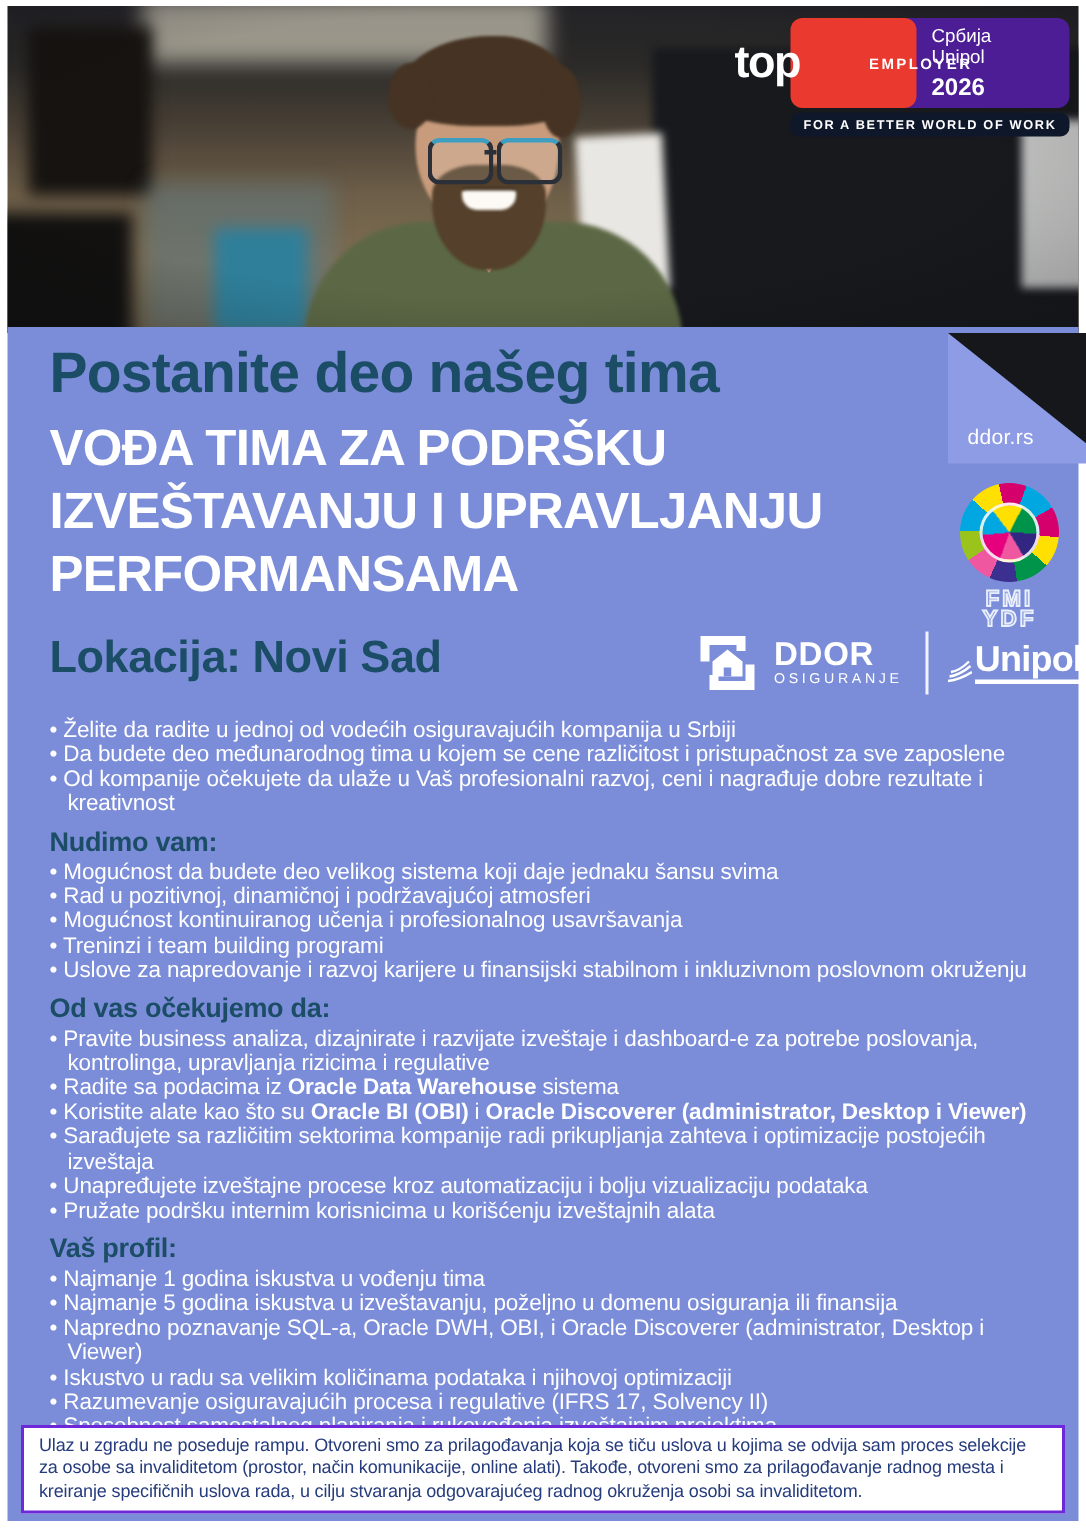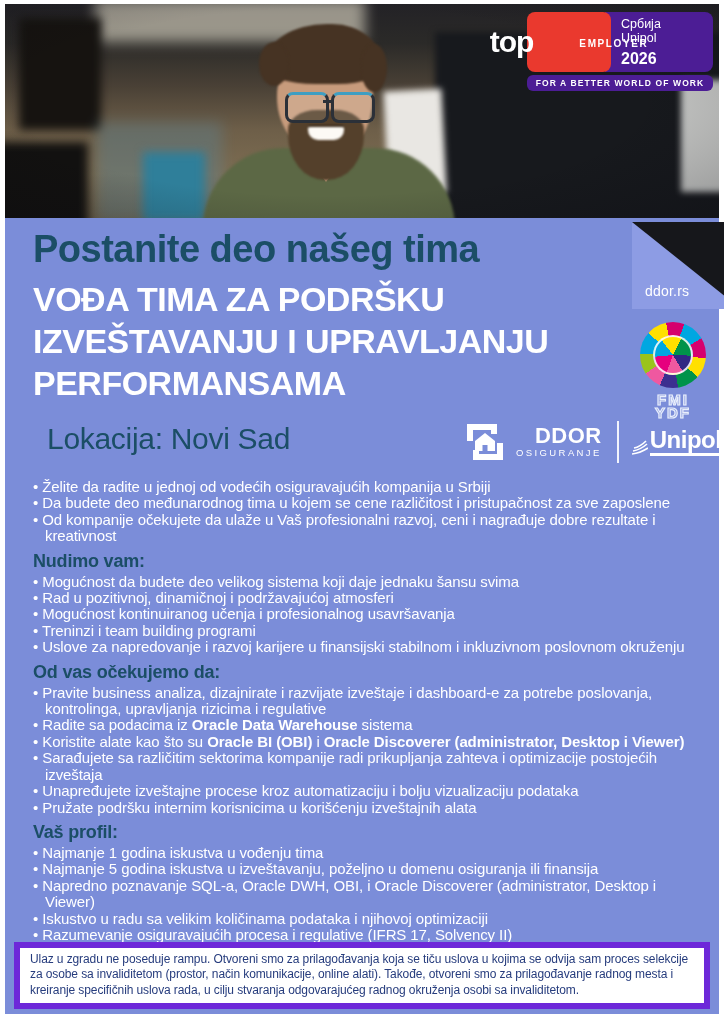--- a/index.html
+++ b/index.html
@@ -35,39 +35,39 @@
   
   .badge{position:absolute;top:12px;right:11px;width:186px;z-index:6;color:#fff;}
   .badge-row{display:flex;height:60px;}
   .badge-left{width:84px;background:#ea392e;border-radius:8px;display:flex;flex-direction:row;align-items:center;justify-content:center;z-index:2;gap:46px;}
   .badge-top-word{font-size:30px;font-weight:bold;line-height:24px;letter-spacing:-1px;}
   .badge-emp{font-size:10px;font-weight:bold;letter-spacing:1.6px;margin-top:2px;}
   .badge-right{flex:1;background:#4c1d95;border-radius:0 8px 8px 0;margin-left:-6px;padding-left:16px;
                display:flex;flex-direction:column;justify-content:center;}
   .badge-country{font-size:12.5px;line-height:14px;}
   .badge-year{font-size:16px;font-weight:bold;margin-top:5px;}
-  .badge-strip{margin-top:3px;background:#4c1d95;border-radius:6px;height:16px;line-height:16px;text-align:center;
+  .badge-strip{margin-top:3px;background:#0f172a;border-radius:6px;height:16px;line-height:16px;text-align:center;
                font-size:8.5px;font-weight:bold;letter-spacing:1.1px;}
 
   
   .panel{position:absolute;left:5px;top:218px;width:714px;height:796px;background:#7b8dd9;}
 
   
   .tab{position:absolute;left:627px;top:4px;width:109px;height:87px;background:#8d9ce4;overflow:hidden;}
   .tab::before{content:"";position:absolute;left:0;top:0;width:100%;height:100%;background:#16171b;
                clip-path:polygon(0 0,100% 0,100% 100%);}
   .tab-url{position:absolute;left:13px;bottom:10px;font-size:14px;color:#fff;letter-spacing:.2px;}
 
   .intro{position:absolute;left:28px;top:10px;font-size:38px;font-weight:bold;color:#1b4e66;letter-spacing:-.5px;}
   .title{position:absolute;left:28px;top:60px;color:#fff;font-size:34px;font-weight:bold;line-height:42px;letter-spacing:-.5px;}
-  .location{position:absolute;left:28px;top:204px;font-size:30px;font-weight:normal;color:#1b4e66;letter-spacing:-.3px;margin-left:14px;}
+  .location{position:absolute;left:28px;top:204px;font-size:30px;font-weight:bold;color:#1b4e66;letter-spacing:-.3px;}
 
   
   .logos{position:absolute;left:458px;top:202px;display:flex;align-items:center;color:#fff;}
-  .ddor-text{margin-left:9px;text-align:right;}
+  .ddor-text{margin-left:9px;}
   .ddor-name{font-size:22px;font-weight:bold;line-height:20px;letter-spacing:.5px;}
   .ddor-sub{font-size:9.5px;letter-spacing:2.4px;margin-top:1px;}
   .logo-divider{width:2px;height:42px;background:rgba(255,255,255,.9);margin:0 13px 0 15px;}
   .unipol{display:flex;align-items:flex-end;}
   .unipol-word{font-size:24px;font-weight:bold;letter-spacing:-.5px;border-bottom:3px solid #fff;padding-bottom:1px;line-height:24px;}
 
   
   .fmi{position:absolute;left:631px;top:104px;width:74px;text-align:center;}
   .globe{position:relative;width:66px;height:66px;margin:0 auto;border-radius:50%;
          background:conic-gradient(from 20deg,#00a7e1 0 11%,#d6006d 0 21%,#ffe000 0 31%,#00934a 0 42%,#3b2f8f 0 51%,#ef58a0 0 60%,#9ac31c 0 70%,#00a7e1 0 81%,#ffe000 0 91%,#d6006d 0 100%);}
@@ -77,21 +77,21 @@
             color:rgba(255,255,255,.15);-webkit-text-stroke:1.2px #e9effc;}
 
   
   .sections{position:absolute;left:28px;top:261px;width:668px;color:#fff;}
   .sec-h{color:#1b4e66;font-weight:bold;font-size:18px;line-height:20px;margin:6px 0 3px;letter-spacing:-.2px;}
   .section:first-child .sec-h{margin-top:0;}
   .bullet{font-size:15px;line-height:16.4px;letter-spacing:-.1px;padding-left:12px;text-indent:-12px;}
   .bold{font-weight:bold;}
 
   
-  .footer{position:absolute;left:9px;right:9px;bottom:5px;background:#fff;border:6px solid #6d28d9;
+  .footer{position:absolute;left:9px;right:9px;bottom:5px;background:#fff;border:2px solid #6d28d9;
           padding:4px 10px 5px;color:#263c7d;font-size:12px;line-height:15.5px;letter-spacing:-.1px;}
 </style>
 </head>
 <body>
 
 <div class="page">
 
   <div class="photo">
     <div class="ph-top-shelf ph-blur7"></div>
     <div class="ph-frame ph-blur5"></div>

